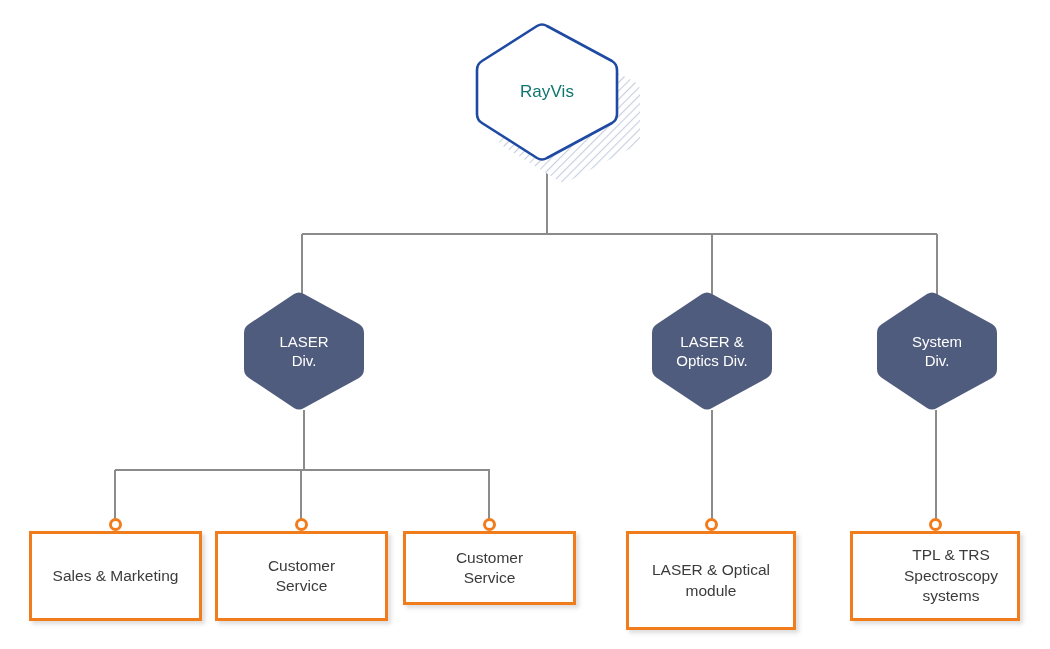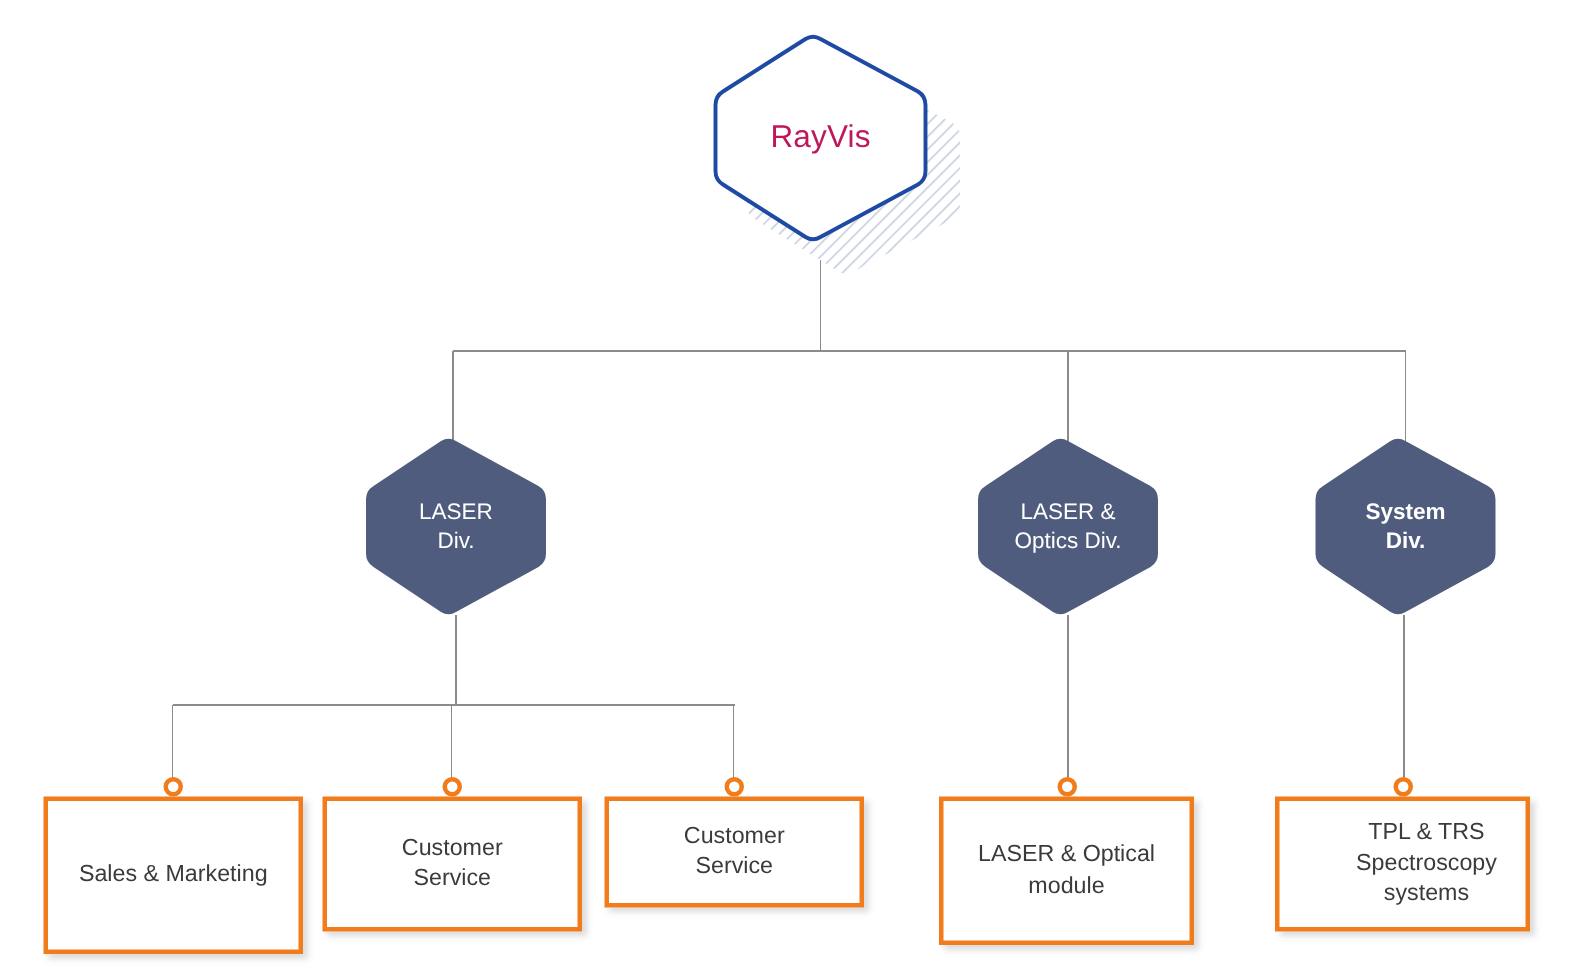--- a/index.html
+++ b/index.html
@@ -57,22 +57,22 @@
   }
   .hex-root .hex-body {
     position: absolute;
     left: 0;
     top: 0;
     width: 148px;
     height: 140px;
     z-index: 2;
   }
   .hex-root .hex-label {
-    font-size: 21px;
-    color: #be185d;
+    font-size: 17px;
+    color: #0f766e;
     letter-spacing: .1px;
   }
 
   
   .hex-div {
     width: 124px;
     height: 118px;
   }
   .hex-div .hex-body {
     position: absolute;
@@ -81,21 +81,21 @@
     width: 124px;
     height: 118px;
     z-index: 2;
   }
   .hex-div .hex-label {
     font-size: 15px;
     color: #ffffff;
   }
   #hex-laser      { left: 242px; top: 292px; }
   #hex-laseroptic { left: 650px; top: 292px; align-items: center; }
-  #hex-system     { left: 875px; top: 292px; font-weight: bold; }
+  #hex-system     { left: 875px; top: 292px; }
 
   
   .leaf {
     position: absolute;
     box-sizing: border-box;
     background: #ffffff;
     border: 3px solid #f07c1c;
     display: flex;
     align-items: center;
     justify-content: center;
@@ -111,21 +111,21 @@
     position: absolute;
     width: 13px;
     height: 13px;
     border: 3.5px solid #f07c1c;
     border-radius: 50%;
     background: #ffffff;
     box-sizing: border-box;
     z-index: 6;
   }
 
-  #leaf-sales     { left: 29px;  top: 531px; width: 173px; height: 105px; }
+  #leaf-sales     { left: 29px;  top: 531px; width: 173px; height: 90px; }
   #leaf-tech      { left: 215px; top: 531px; width: 173px; height: 90px; }
   #leaf-cust      { left: 403px; top: 531px; width: 173px; height: 74px; }
   #leaf-module    { left: 626px; top: 531px; width: 170px; height: 99px; }
   #leaf-spectro   { left: 850px; top: 531px; width: 170px; height: 90px; padding-left: 32px; }
 
   #ring-sales    { left: 109px; top: 518px; }
   #ring-tech     { left: 295px; top: 518px; }
   #ring-cust     { left: 483px; top: 518px; }
   #ring-module   { left: 705px; top: 518px; }
   #ring-spectro  { left: 929px; top: 518px; }

